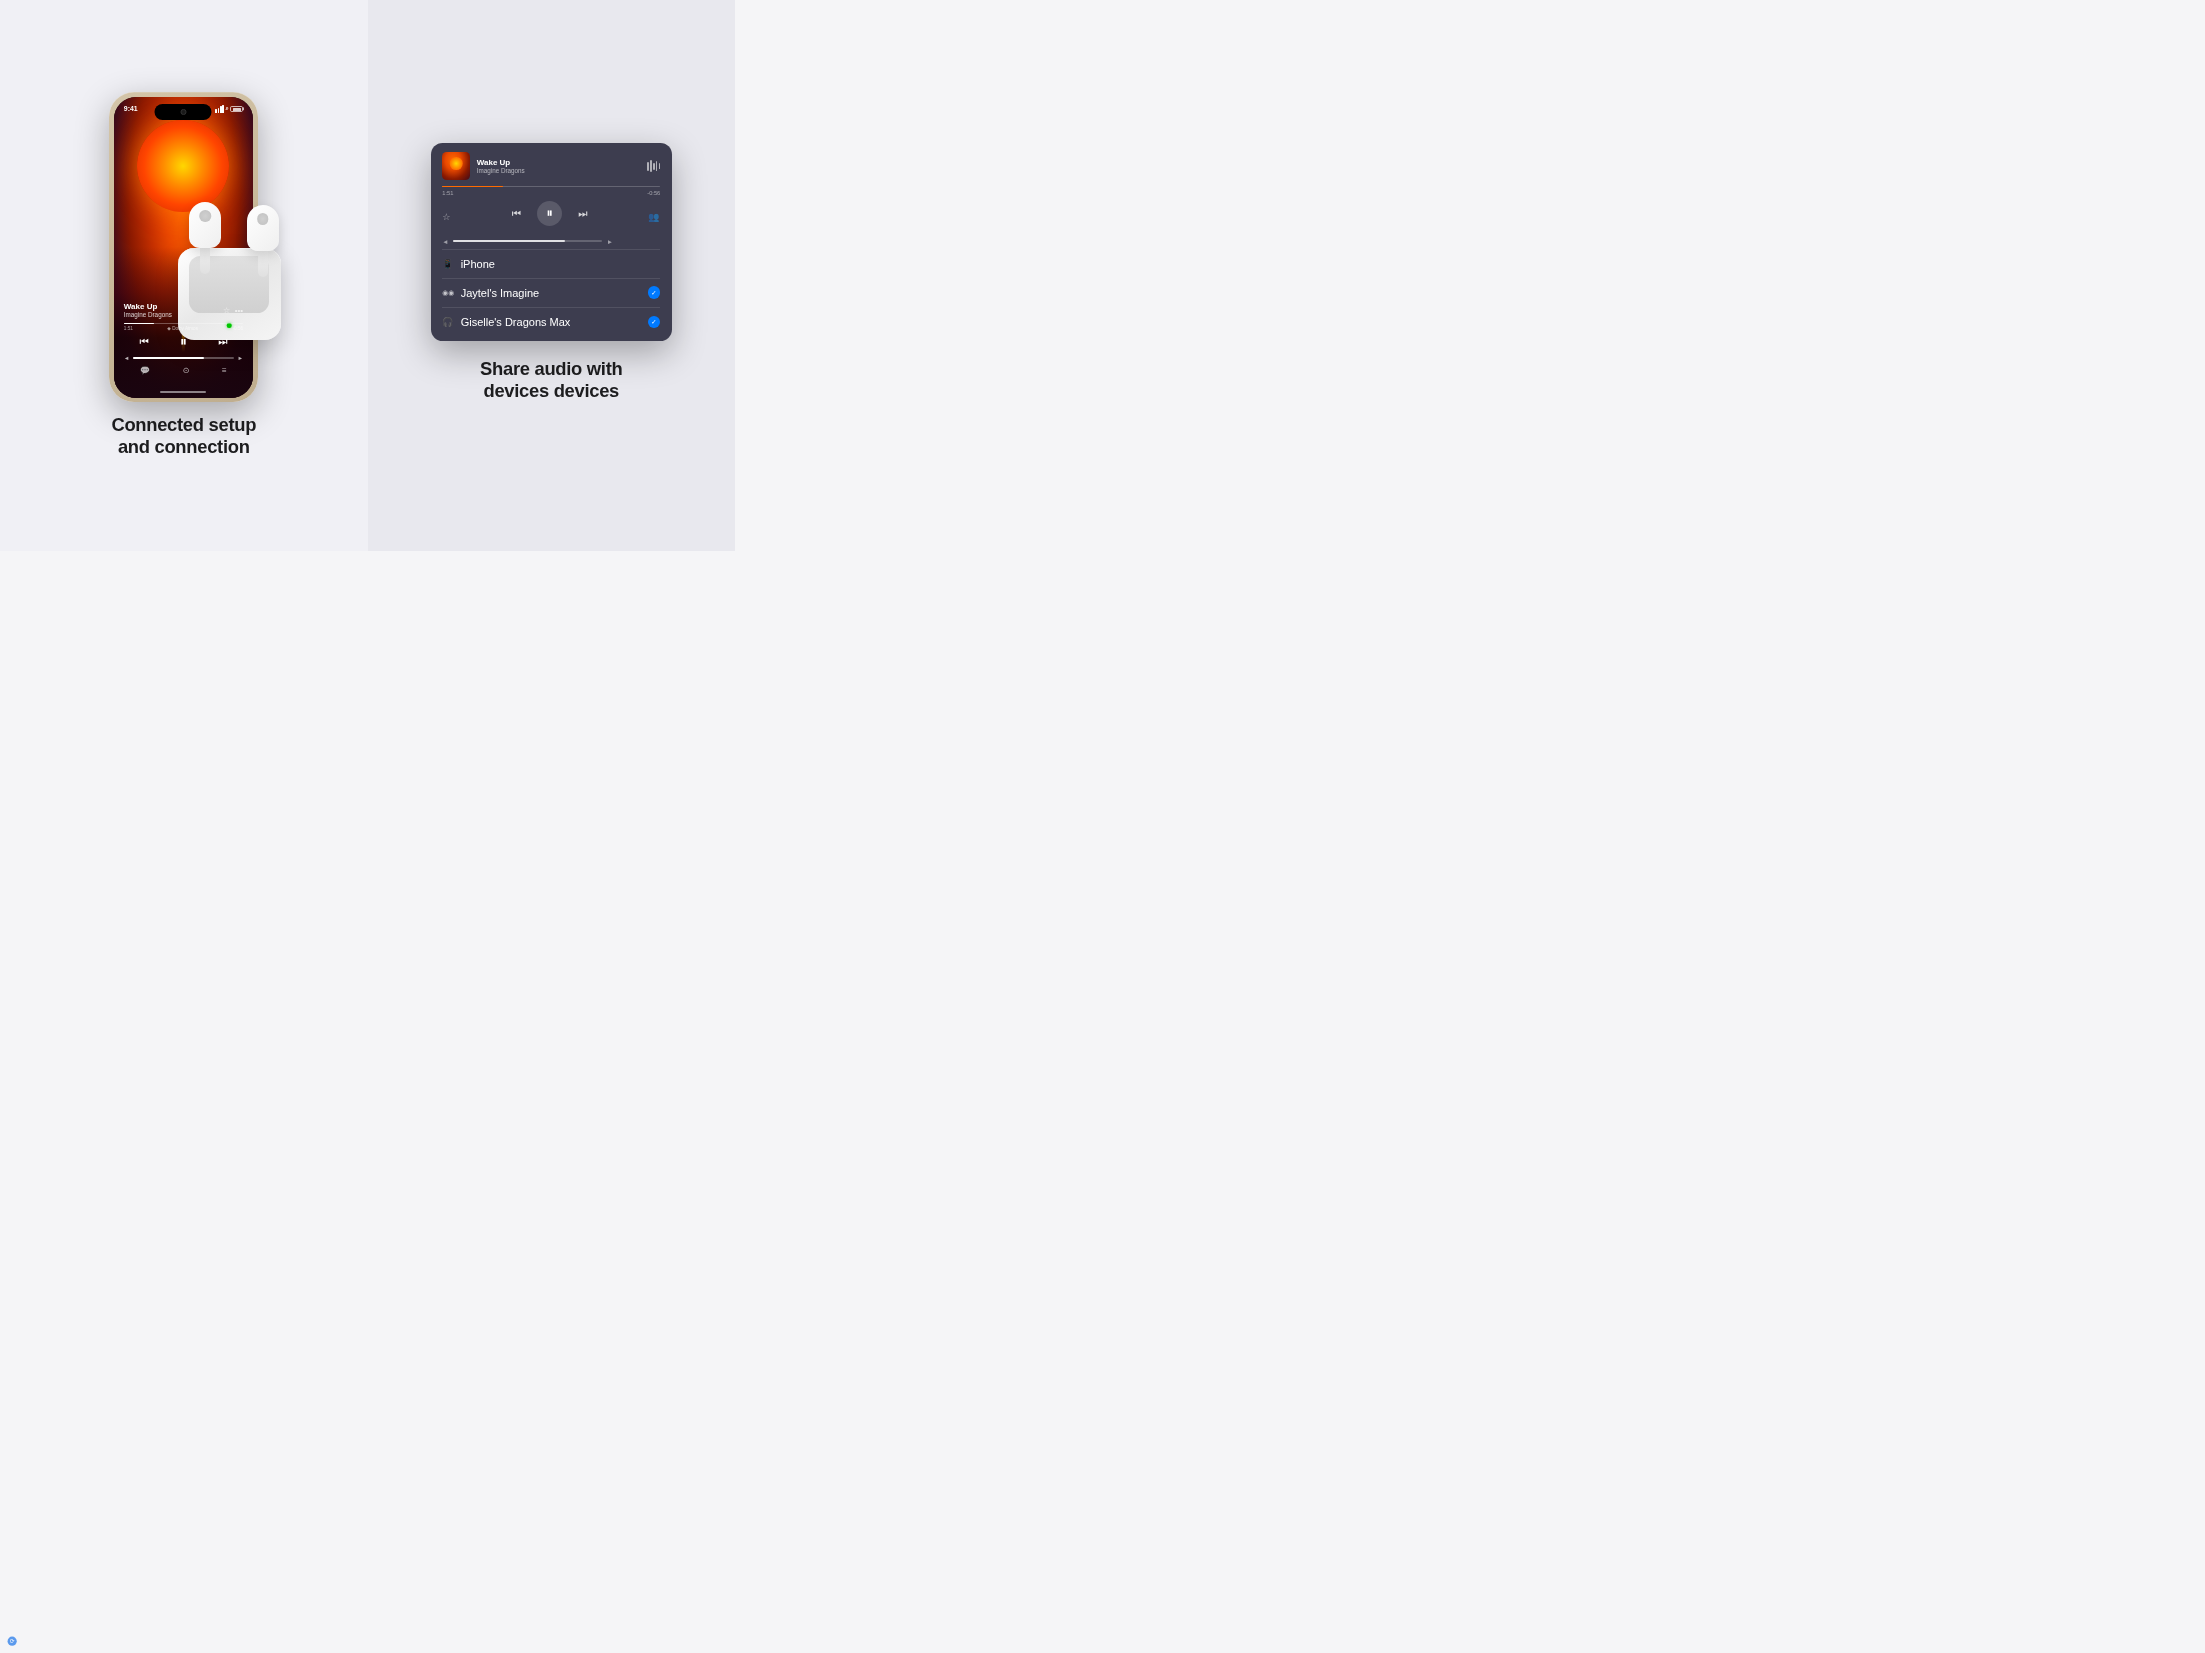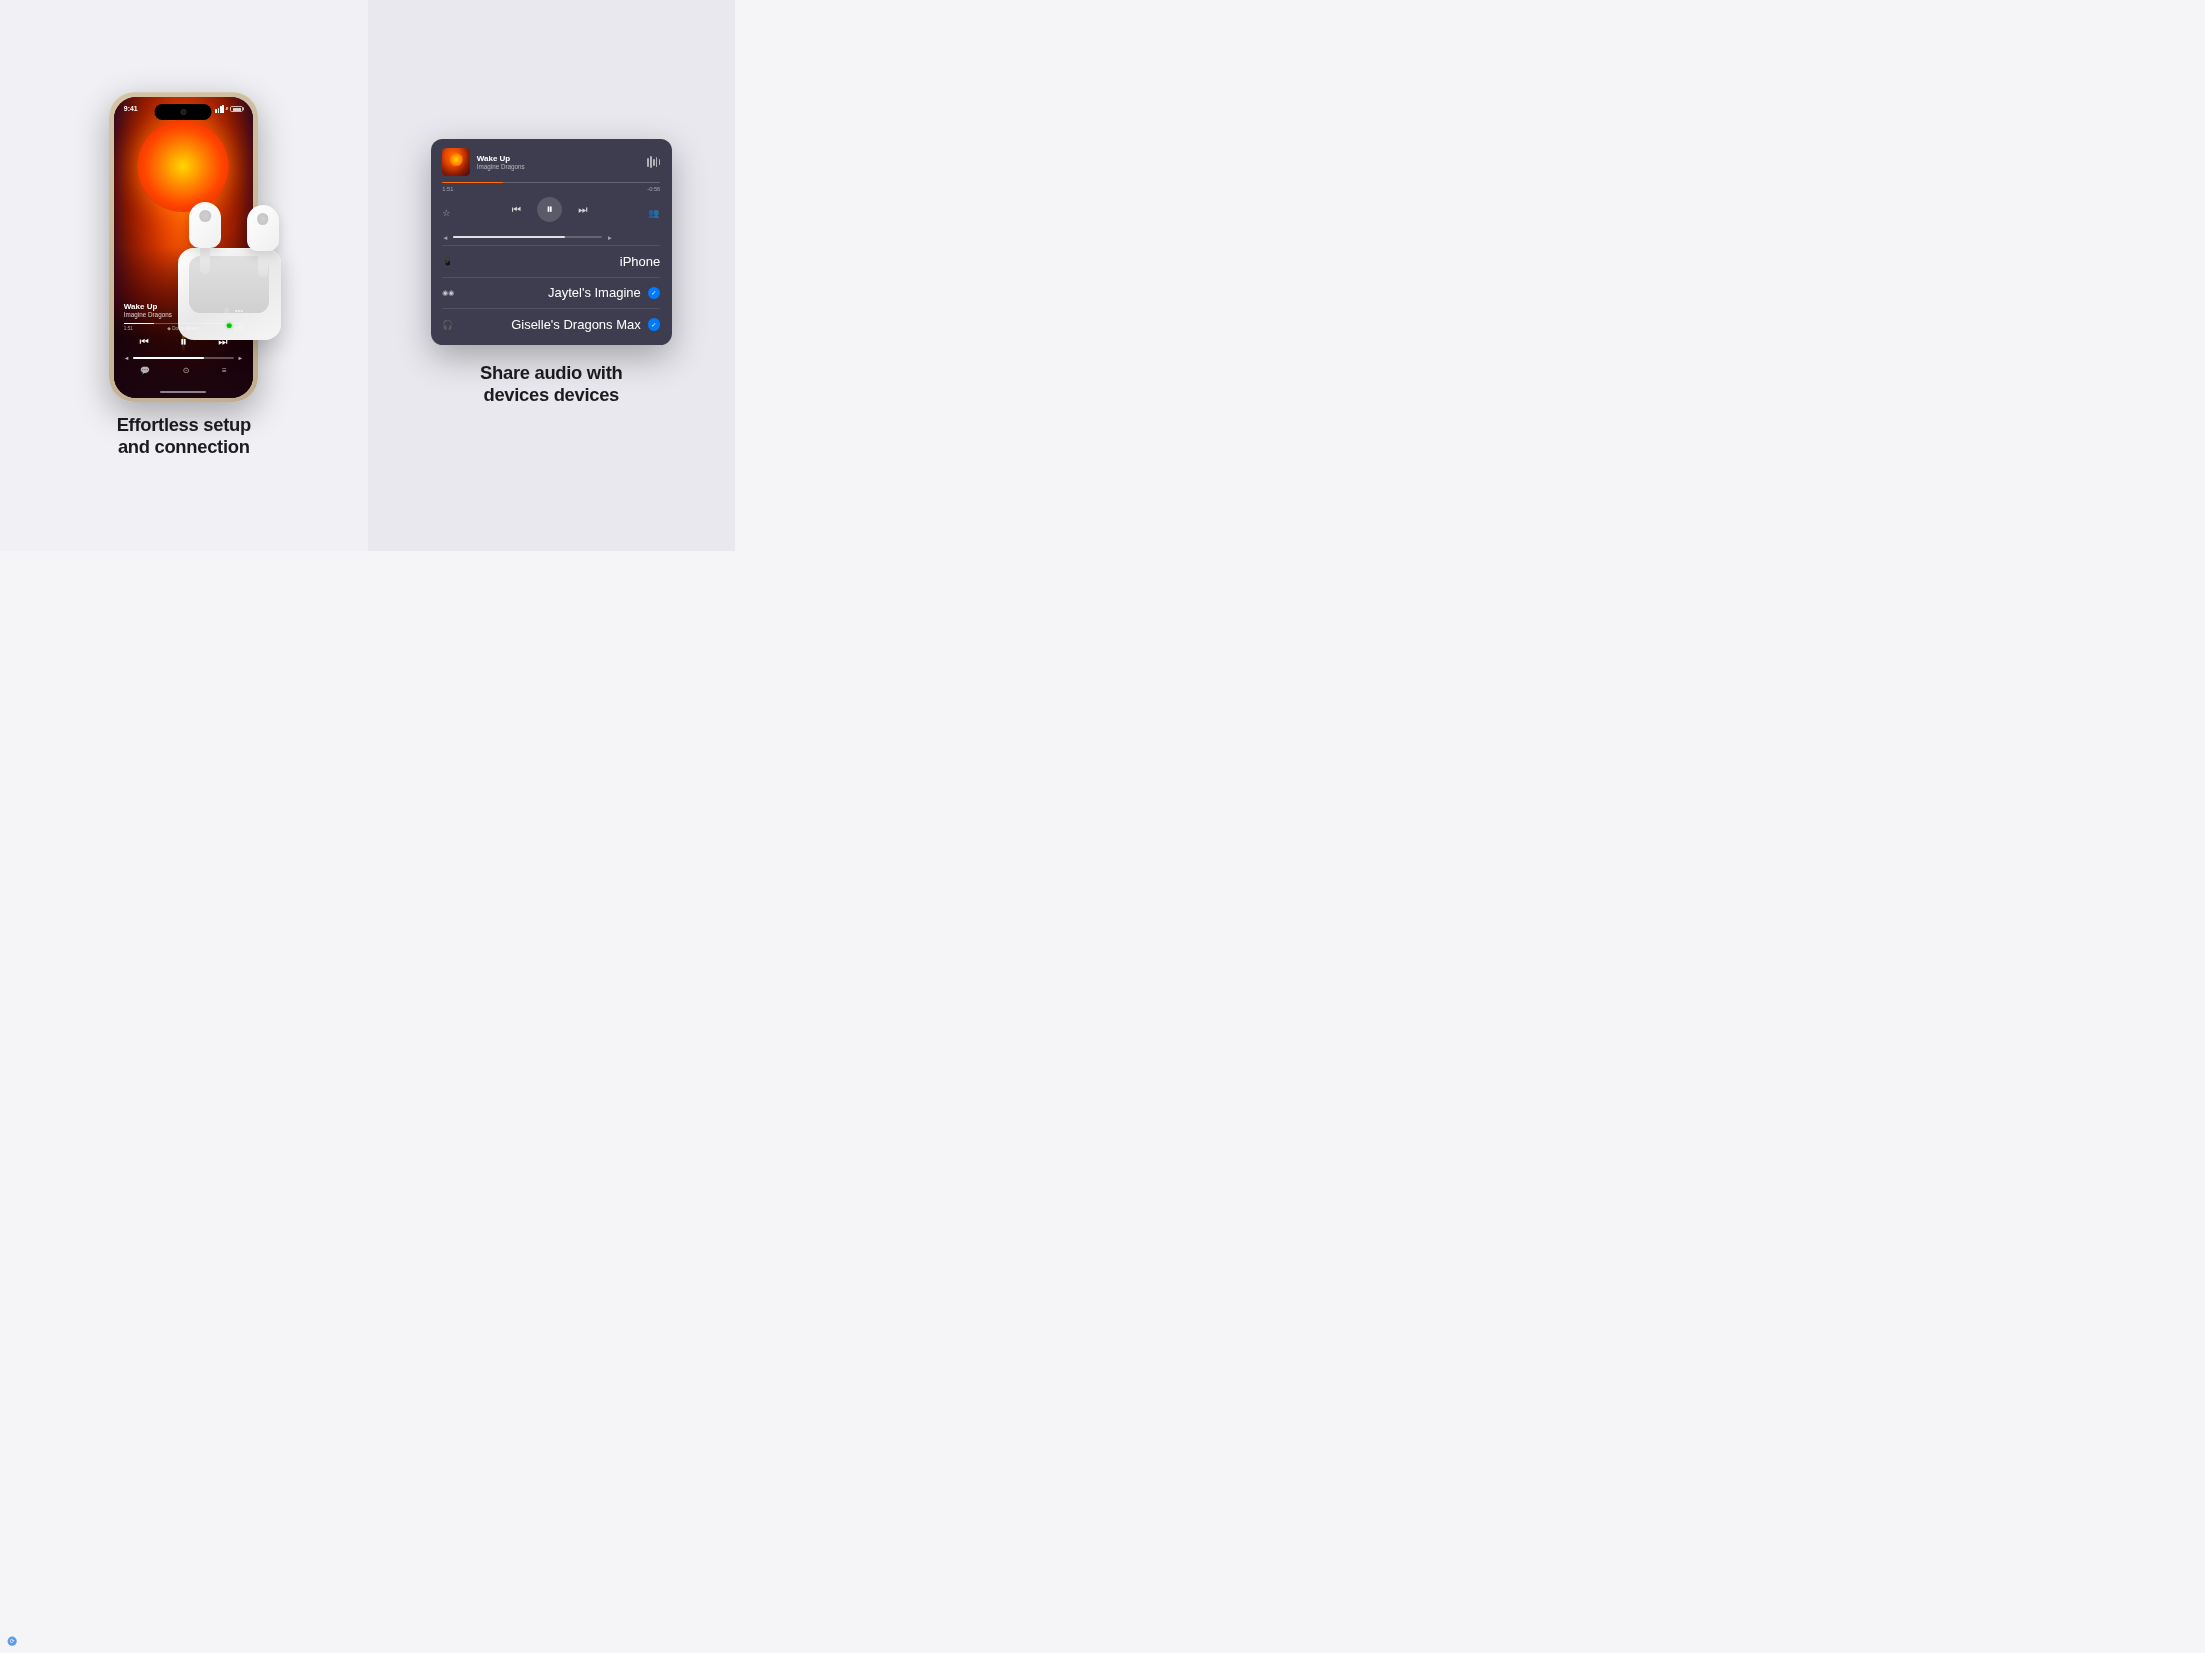--- a/index.html
+++ b/index.html
@@ -501,21 +501,21 @@
     }
 
     .widget-device-row {
       display: flex;
       align-items: center;
       gap: 6.9px;
       padding: 3.4px 0;
     }
 
     .device-icon { color: rgba(255,255,255,0.7); font-size: 9.2px; width: 11.5px; text-align: center; }
-    .device-name { color: white; font-size: 13px; flex: 1; text-align: right; }
+    .device-name { color: white; font-size: 11px; flex: 1; }
     .device-check {
       width: 12.6px;
       height: 12.6px;
       background: #007aff;
       border-radius: 50%;
       display: flex;
       align-items: center;
       justify-content: center;
       color: white;
       font-size: 6.3px;
@@ -709,21 +709,21 @@
       <div style="position:absolute;top:-20px;right:14.4px;">
         <div class="airpod-body">
           <div class="airpod-speaker"></div>
         </div>
         <div class="airpod-stem"></div>
       </div>
     </div>
   </div>
 
   <div class="feature-title">
-    <span>Effortless setup</span><br>
+    <span>Connected setup</span><br>
     <span>and connection</span>
   </div>
 </div>
 
 <div class="right-panel">
 
   <div class="right-top">
 
     <div class="music-widget">
 

